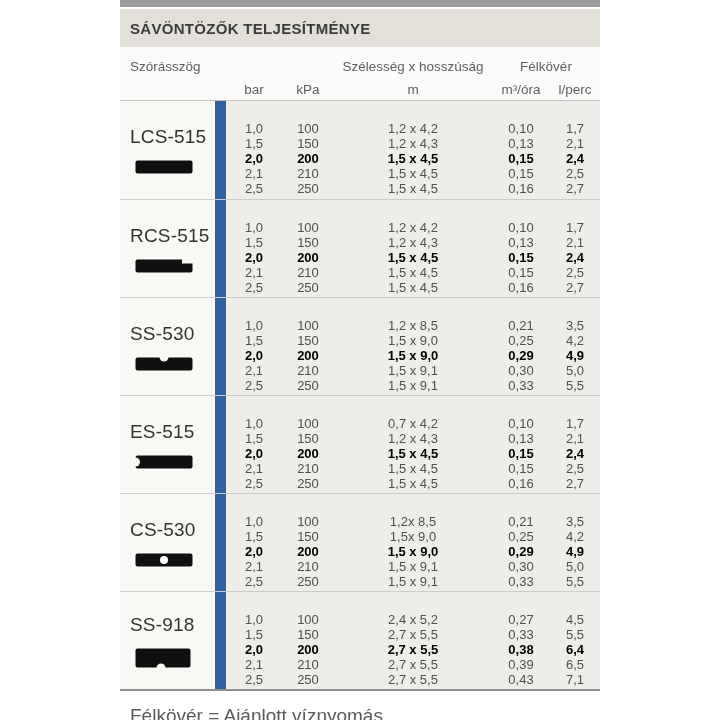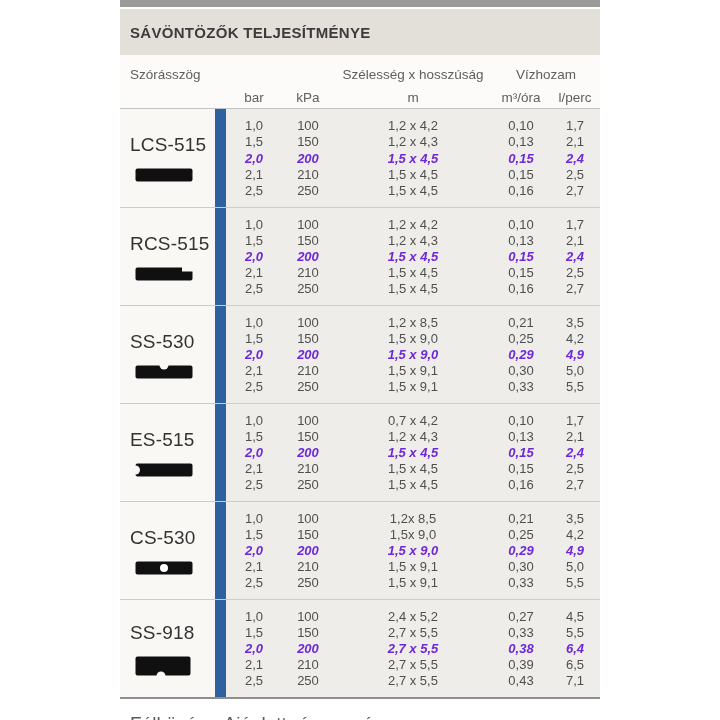--- a/index.html
+++ b/index.html
@@ -12,21 +12,21 @@
   *{box-sizing:border-box;}
   html,body{margin:0;padding:0;}
   body{
     width:720px;height:720px;background:#ffffff;
     font-family:"Liberation Sans", sans-serif;
     position:relative;overflow:hidden;
   }
   .page{position:absolute;left:120px;top:0;width:480px;}
   .top-strip{height:7px;background:var(--strip);margin-bottom:2px;}
   .title-bar{
-    background:var(--title-bg);height:46px;display:flex;align-items:center;
+    background:var(--title-bg);height:38px;display:flex;align-items:center;
     padding-left:10px;font-weight:bold;font-size:15px;color:#3c3c3c;letter-spacing:.3px;
   }
   
   .thead{
     display:grid;grid-template-columns:106px 56px 52px 158px 58px 50px;
     grid-template-rows:24px 22px;padding-top:7px;
     font-size:13.5px;color:#5e5e5e;border-bottom:1px solid #c2c2c2;background:#fcfbfa;
   }
   .thead .h{display:flex;align-items:center;justify-content:center;text-align:left;}
   .h-angle{grid-column:1;grid-row:1;justify-content:flex-start !important;padding-left:10px;}
@@ -43,45 +43,45 @@
   .section{display:flex;height:98px;}
   .section + .section{border-top:1px solid #cccccc;}
   .left-col{
     width:95px;background:var(--leftcol-bg);
     display:flex;flex-direction:column;justify-content:center;gap:12px;
     padding-left:10px;
   }
   .model{font-size:19px;color:#333333;letter-spacing:.2px;}
   .pattern-icon{margin-left:5px;line-height:0;}
   .stripe{width:11px;background:var(--accent);}
-  .data{flex:1;background:var(--data-bg);display:flex;flex-direction:column;padding:8px 0;}
+  .data{flex:1;background:var(--data-bg);display:flex;flex-direction:column;padding:20px 0;}
   .row{
     flex:1;display:grid;grid-template-columns:56px 52px 158px 58px 50px;
     align-items:center;font-size:13px;color:#4f4f4f;
   }
   .row .c{text-align:center;white-space:nowrap;}
-  .row.bold{font-weight:bold;color:#6d28d9;font-style:italic;}
+  .row.bold{font-weight:bold;color:#000000;}
   
   .footer{height:36px;display:flex;align-items:flex-end;padding-left:10px;font-size:19px;color:#5a5a5a;}
   .bottom-strip{height:7px;background:var(--strip);}
 </style>
 </head>
 <body>
 
 <div class="page">
   <div class="top-strip"></div>
 
   <div class="title-bar">
     <span>SÁVÖNTÖZŐK TELJESÍTMÉNYE</span>
   </div>
 
   <div class="thead">
     <div class="h h-angle">Szórásszög</div>
     <div class="h h-size">Szélesség x hosszúság</div>
-    <div class="h h-flow">Vízhozam</div>
+    <div class="h h-flow">Félkövér</div>
     <div class="h h-bar">bar</div>
     <div class="h h-kpa">kPa</div>
     <div class="h h-m">m</div>
     <div class="h h-m3h">m³/óra</div>
     <div class="h h-lmin">l/perc</div>
   </div>
 
   <div class="tbody" id="table-body">
       <div class="section">
     <div class="left-col">

